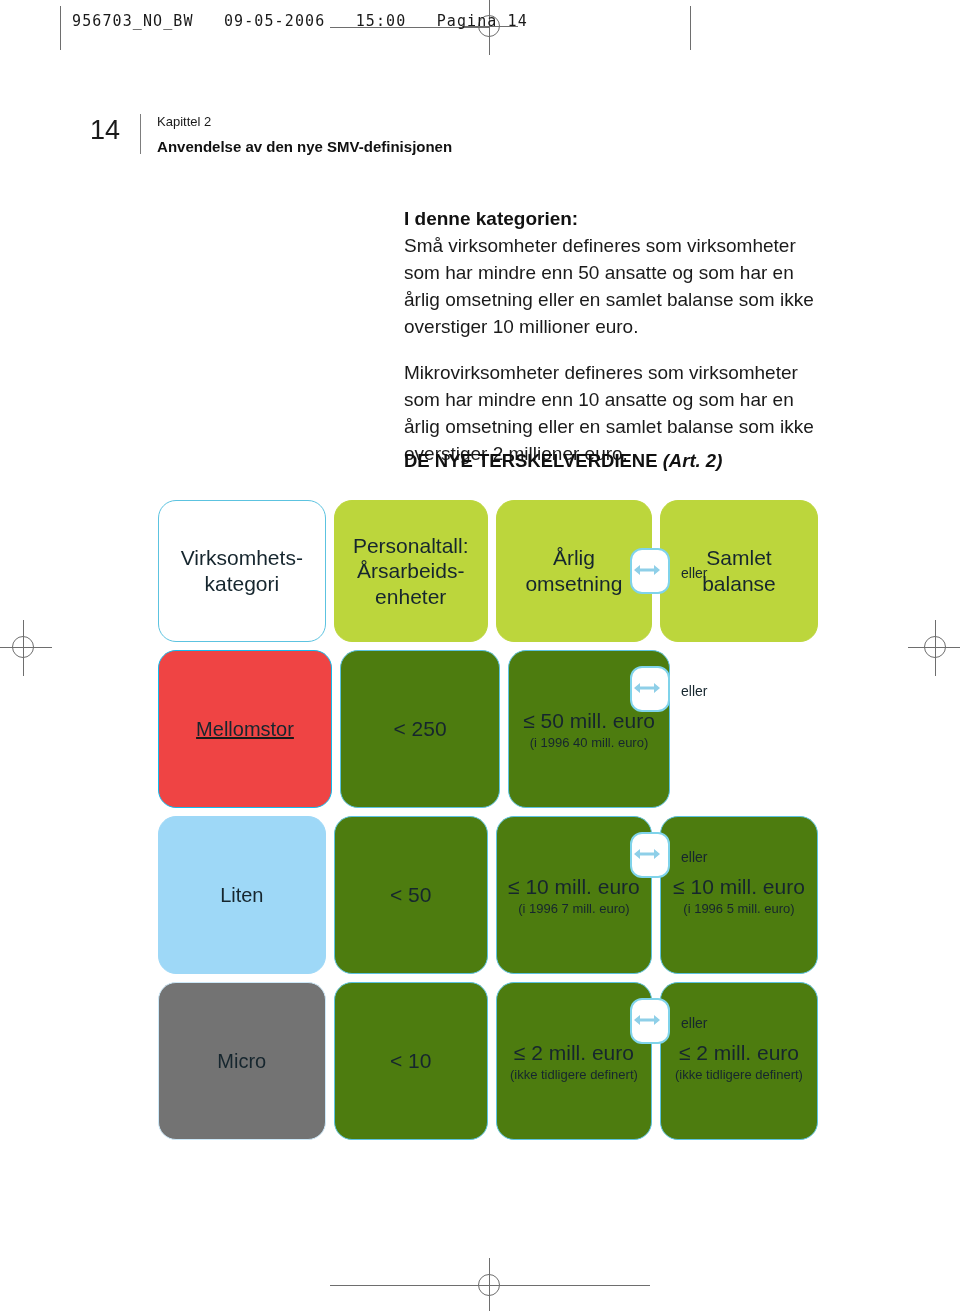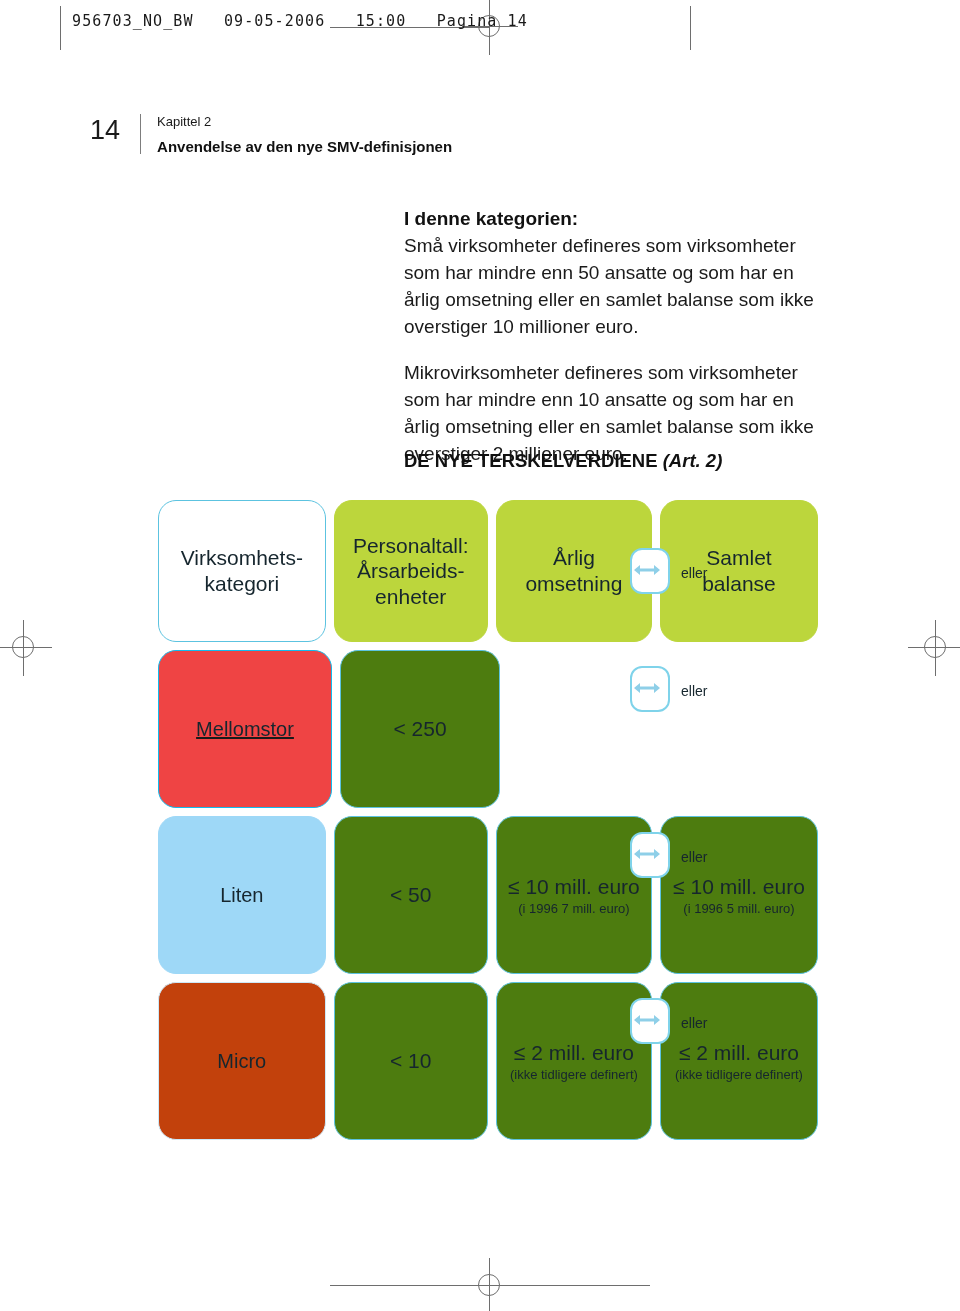--- a/index.html
+++ b/index.html
@@ -337,20 +337,26 @@
     </div>
   </div>
 
   <div class="mrow data-row">
     <div class="cell c-cat" style="background:#ef4444; border:1.5px solid #12bbed;text-decoration:underline;">
       <div class="cat-label">Mellomstor</div>
     </div>
     <div class="cell outline c-staff">
       <div class="val-main">&lt; 250</div>
     </div>
+    <div class="cell outline c-turn">
+      <div class="val-block">
+        <div class="val-main">≤ 50 mill. euro</div>
+        <div class="val-sub">(i 1996 40 mill. euro)</div>
+      </div>
+    </div>
 
     <div class="eller data-pos">
       <span class="arrow-ico">
         <svg width="30" height="16" viewBox="0 0 30 16" aria-hidden="true">
           <path d="M8 3 L2 8 L8 13 L8 9.6 L22 9.6 L22 13 L28 8 L22 3 L22 6.4 L8 6.4 Z" fill="#8ecfe8"></path>
         </svg>
       </span>
       <span class="eller-text">eller</span>
     </div>
   </div>
@@ -379,21 +385,21 @@
       <span class="arrow-ico">
         <svg width="30" height="16" viewBox="0 0 30 16" aria-hidden="true">
           <path d="M8 3 L2 8 L8 13 L8 9.6 L22 9.6 L22 13 L28 8 L22 3 L22 6.4 L8 6.4 Z" fill="#8ecfe8"></path>
         </svg>
       </span>
       <span class="eller-text">eller</span>
     </div>
   </div>
 
   <div class="mrow data-row">
-    <div class="cell c-cat" style="background:#c2410c; border:1.5px solid #cce8f8;">
+    <div class="cell c-cat" style="background:#737373; border:1.5px solid #cce8f8;">
       <div class="cat-label">Micro</div>
     </div>
     <div class="cell outline c-staff">
       <div class="val-main">&lt; 10</div>
     </div>
     <div class="cell outline c-turn">
       <div class="val-block">
         <div class="val-main">≤ 2 mill. euro</div>
         <div class="val-sub">(ikke tidligere definert)</div>
       </div>

